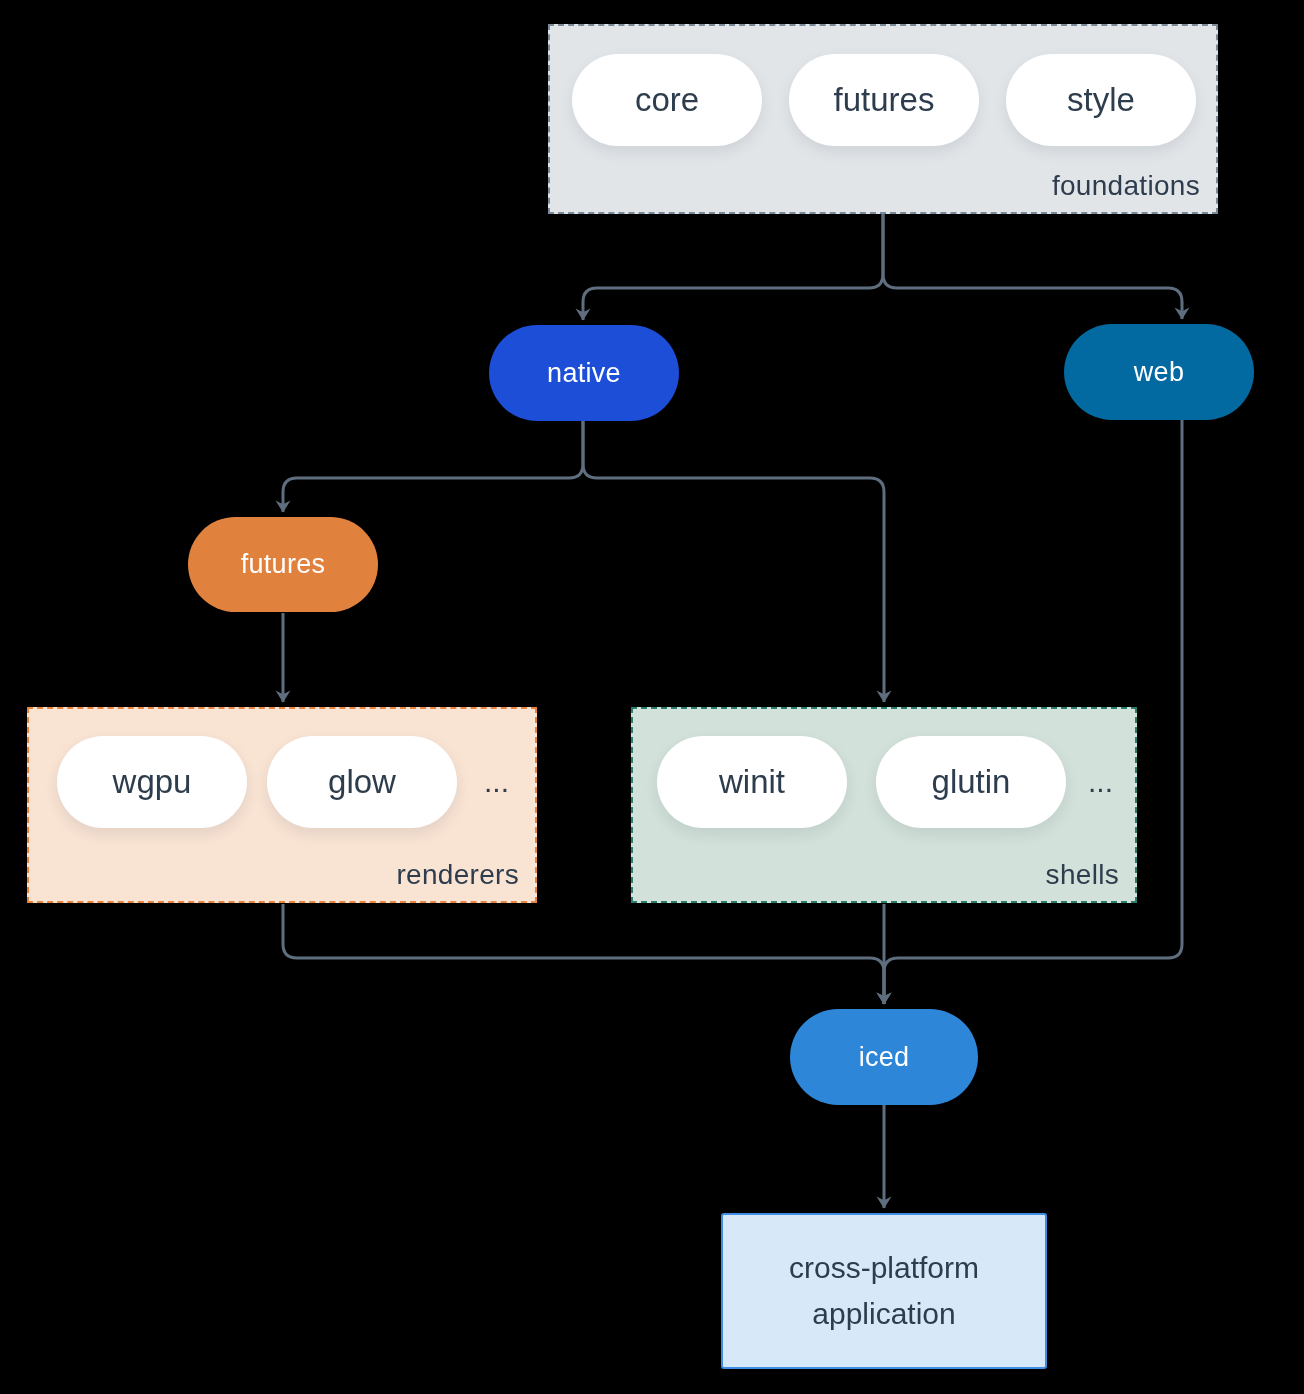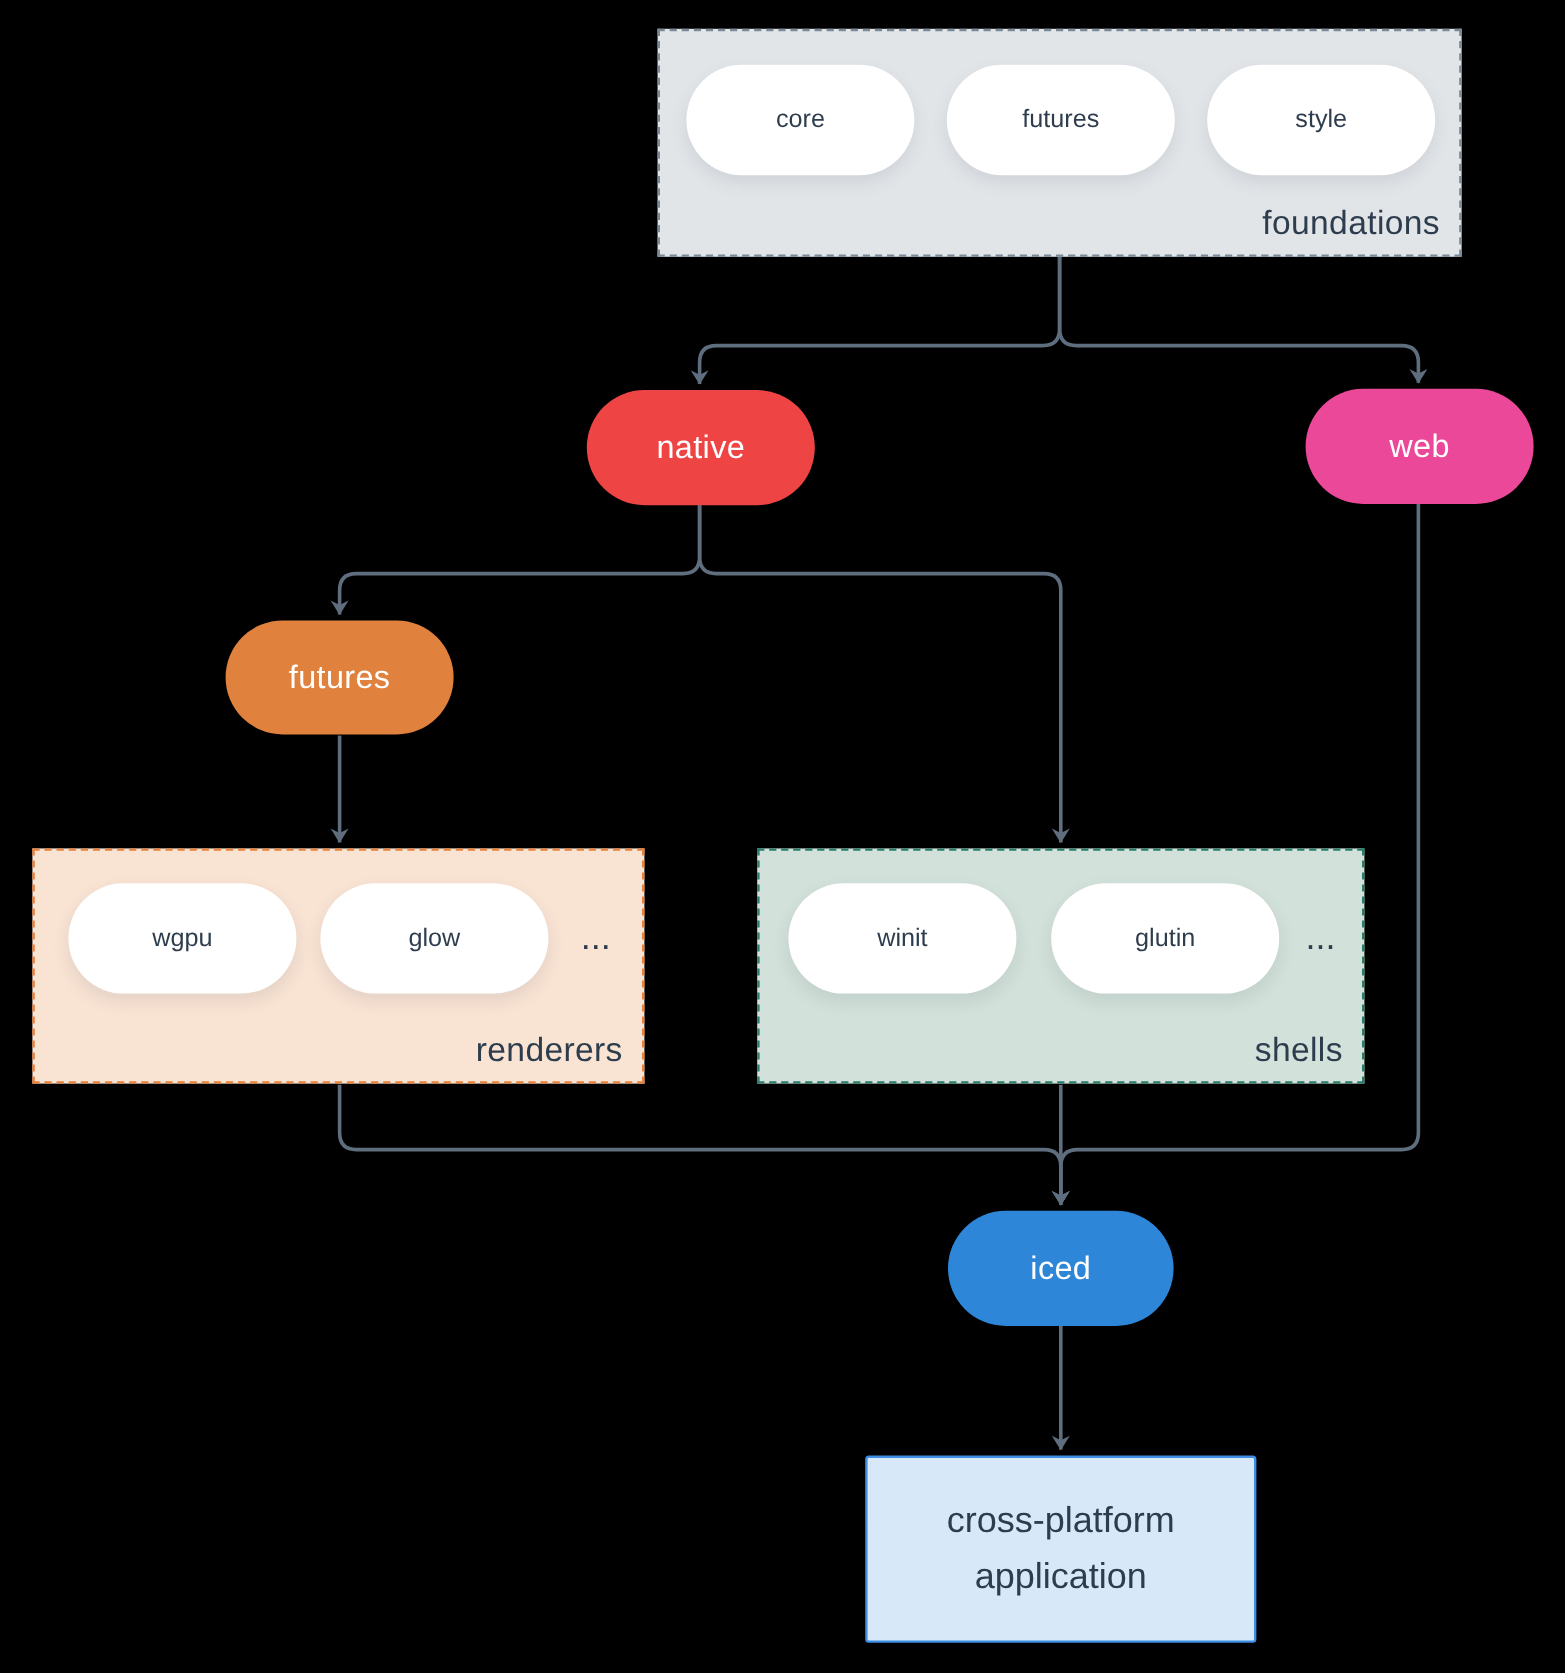--- a/index.html
+++ b/index.html
@@ -40,21 +40,21 @@
   }
   .pill {
     position: absolute;
     width: 190px;
     height: 92px;
     border-radius: 48px;
     background: #ffffff;
     display: flex;
     align-items: center;
     justify-content: center;
-    font-size: 21px;
+    font-size: 33px;
     color: #2e3d4d;
     box-shadow: 0 6px 14px rgba(40, 60, 80, 0.10);
   }
   .node-pill {
     position: absolute;
     width: 190px;
     height: 96px;
     border-radius: 48px;
     display: flex;
     align-items: center;
@@ -114,23 +114,23 @@
     <path class="edge" marker-end="url(#arrow)" d="M884,1105 L884,1208"></path>
   </svg>
 
   <div class="group-box foundations" style="left: 548px; top: 24px; width: 670px; height: 190px; background-color: rgb(226, 229, 232);">
     <div class="pill" style="left:22px; top:28px;">core</div>
     <div class="pill" style="left:239px; top:28px;">futures</div>
     <div class="pill" style="left:456px; top:28px;">style</div>
     <div class="group-label">foundations</div>
   </div>
 
-  <div class="node-pill" style="left: 489px; top: 325px; background-color: #ef4444;">native</div>
+  <div class="node-pill" style="left: 489px; top: 325px; background-color: #1d4ed8;">native</div>
 
-  <div class="node-pill" style="left: 1088px; top: 324px; background-color: #ec4899;">web</div>
+  <div class="node-pill" style="left: 1064px; top: 324px; background-color: #0369a1;">web</div>
 
   <div class="node-pill" style="left: 188px; top: 517px; height: 95px; background-color: rgb(224, 129, 62);">futures</div>
 
   <div class="group-box renderers" style="left: 27px; top: 707px; width: 510px; height: 196px; background-color: rgb(249, 227, 211);">
     <div class="pill" style="left:238px; top:27px;">glow</div>
     <div class="pill" style="left:28px; top:27px;">wgpu</div>
     <div class="ellipsis" style="right:26px;">...</div>
     <div class="group-label">renderers</div>
   </div>
 

